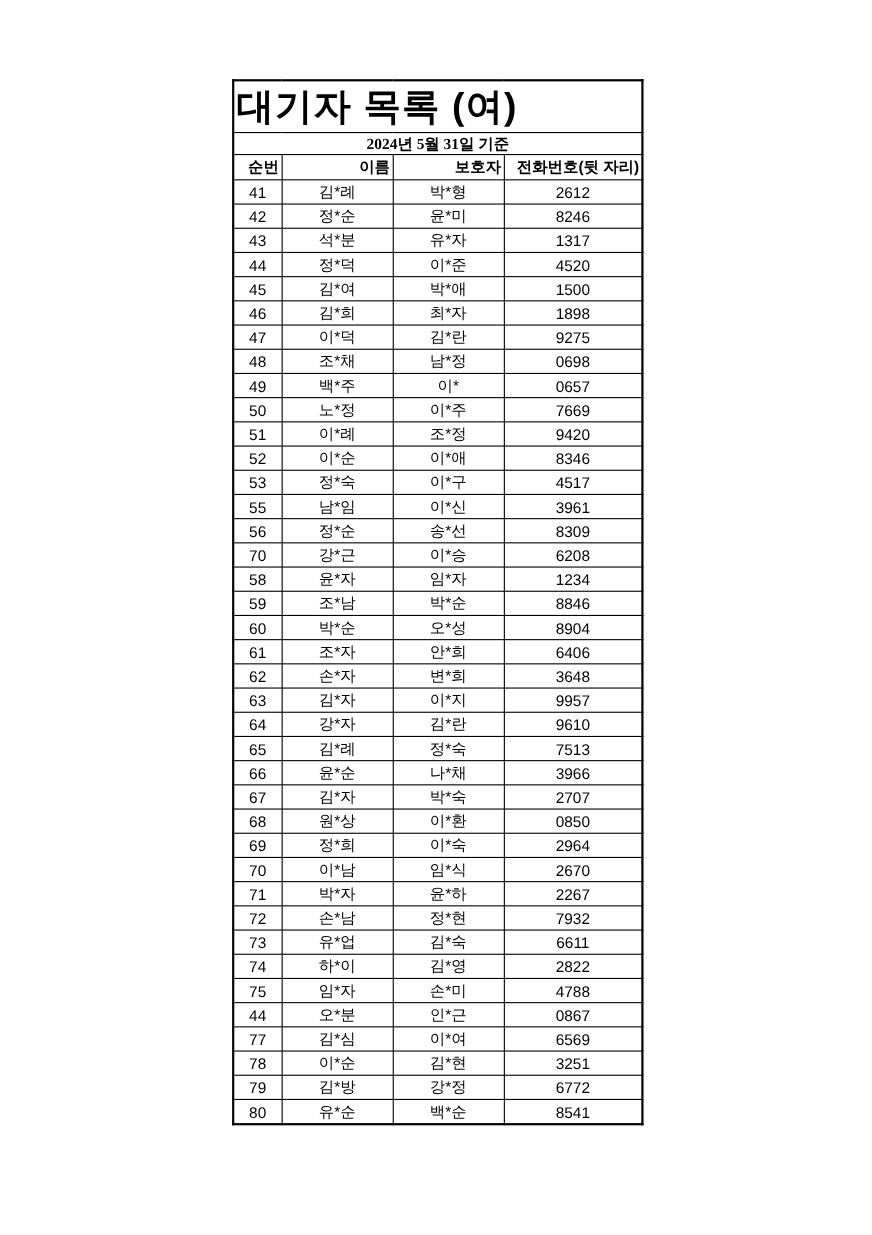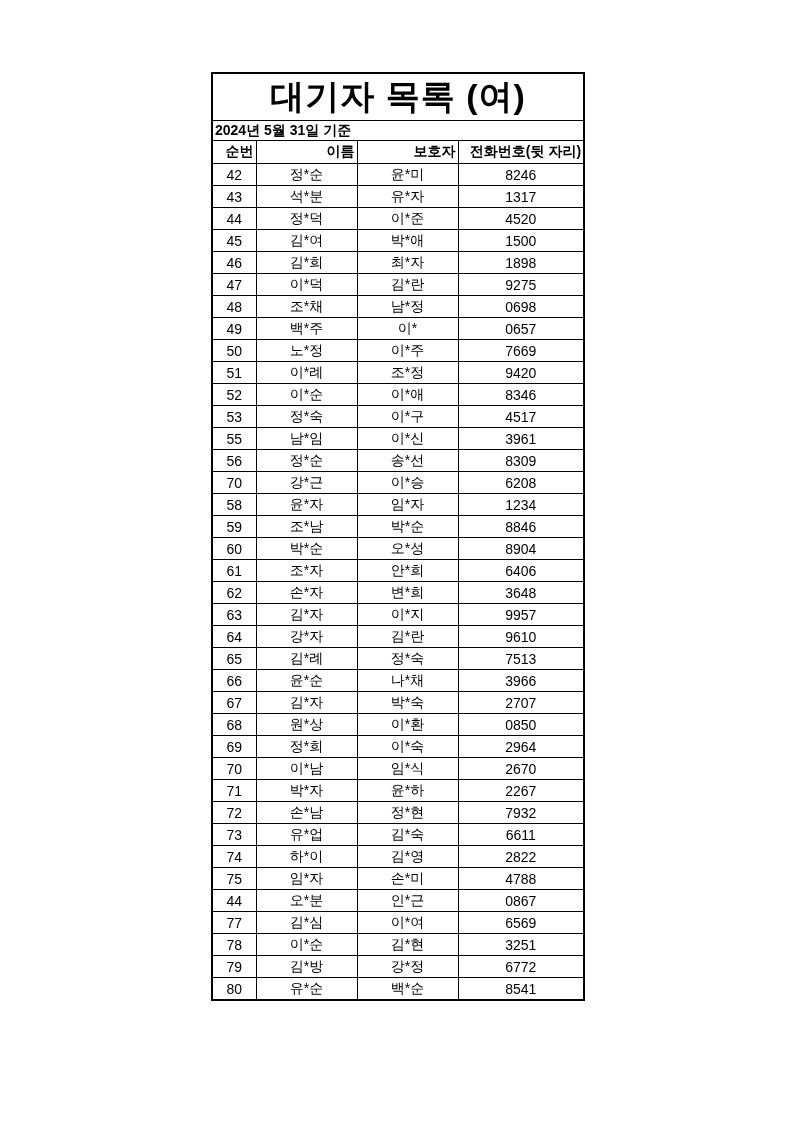--- a/index.html
+++ b/index.html
@@ -26,33 +26,34 @@
   }
   table.doc-table th,
   table.doc-table td {
     border: 1px solid #000000;
     padding: 0 2px;
     overflow: hidden;
     white-space: nowrap;
   }
   .title-cell {
     height: 42px;
-    text-align: center;
+    text-align: left;
     vertical-align: middle;
     font-size: 34px;
     font-weight: bold;
     letter-spacing: 1px;
   }
   .date-cell {
     height: 19px;
-    text-align: left;
+    text-align: center;
     vertical-align: middle;
     font-size: 14px;
     font-weight: bold;
     padding-right: 3px;
+    font-family: Liberation Serif, serif;
   }
   th.col-header {
     height: 22px;
     text-align: right;
     vertical-align: middle;
     font-size: 14px;
     font-weight: bold;
   }
   table.doc-table td.data-cell {
     height: 21px;
@@ -82,20 +83,26 @@
       </tr>
       <tr>
         <th class="col-header">순번</th>
         <th class="col-header">이름</th>
         <th class="col-header">보호자</th>
         <th class="col-header">전화번호(뒷 자리)</th>
       </tr>
     </thead>
     <tbody>
         <tr>
+          <td class="data-cell">41</td>
+          <td class="data-cell">김*례</td>
+          <td class="data-cell">박*형</td>
+          <td class="data-cell">2612</td>
+        </tr>
+        <tr>
           <td class="data-cell">42</td>
           <td class="data-cell">정*순</td>
           <td class="data-cell">윤*미</td>
           <td class="data-cell">8246</td>
         </tr>
         <tr>
           <td class="data-cell">43</td>
           <td class="data-cell">석*분</td>
           <td class="data-cell">유*자</td>
           <td class="data-cell">1317</td>

